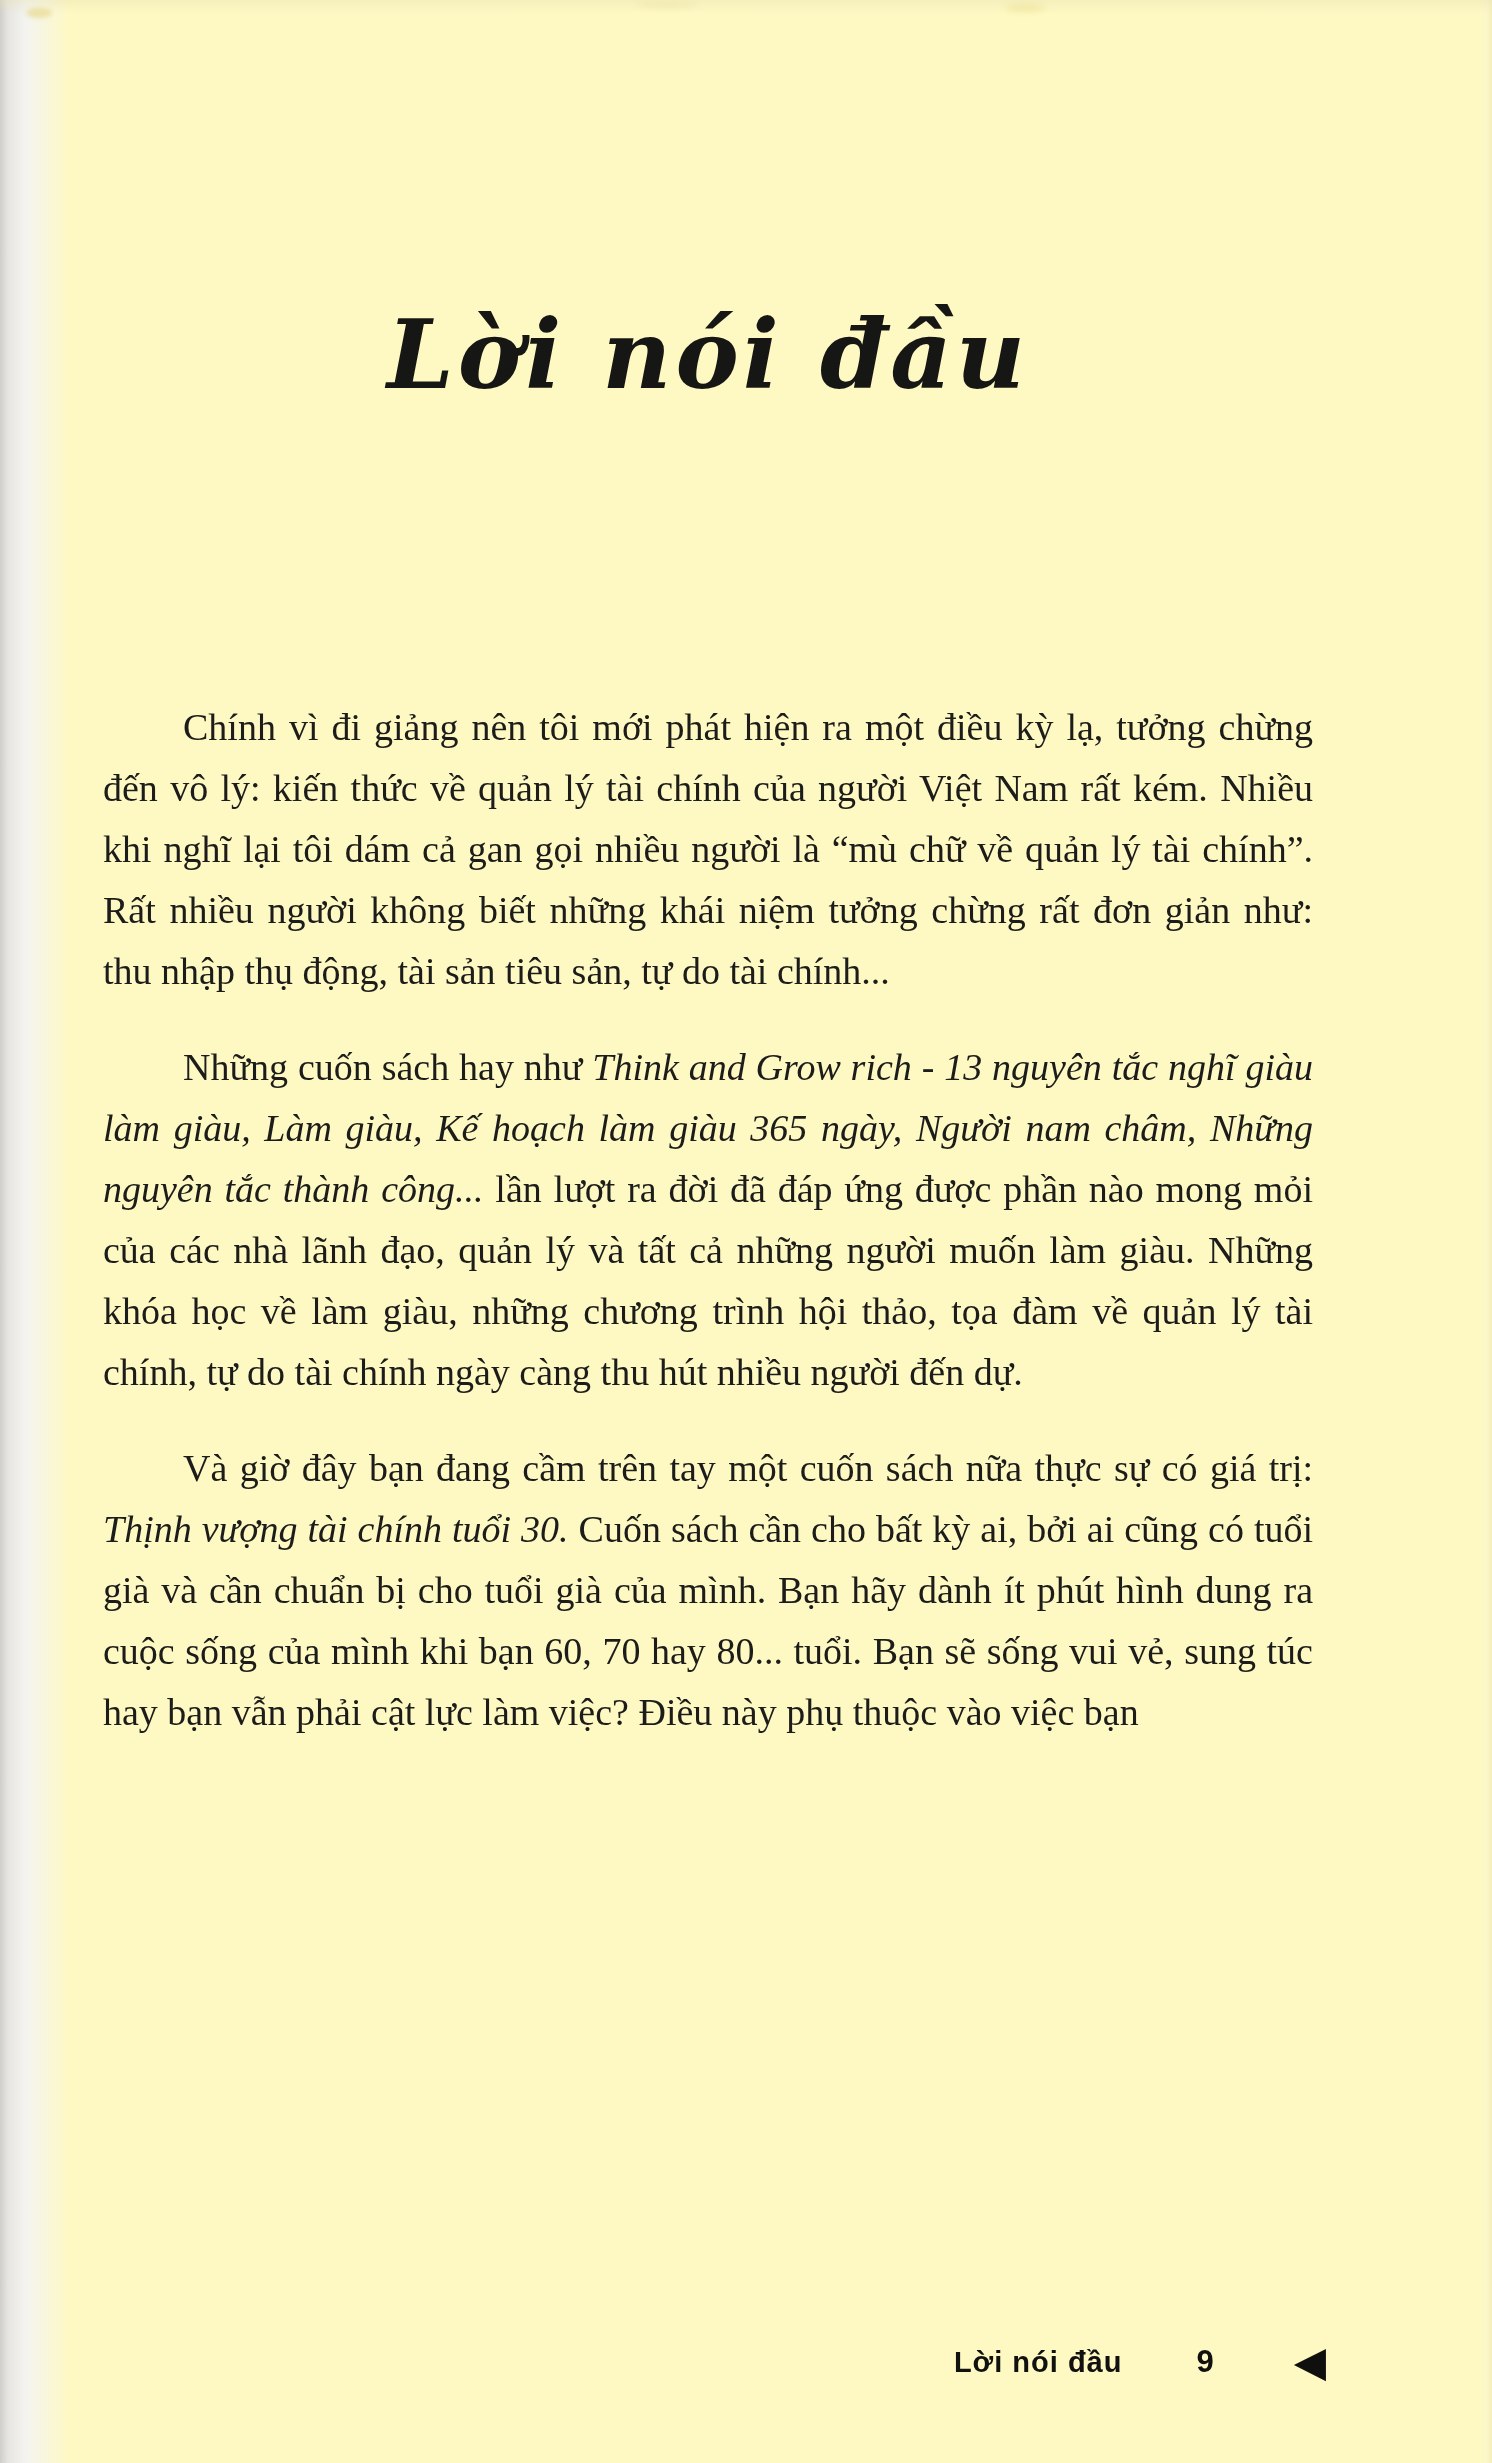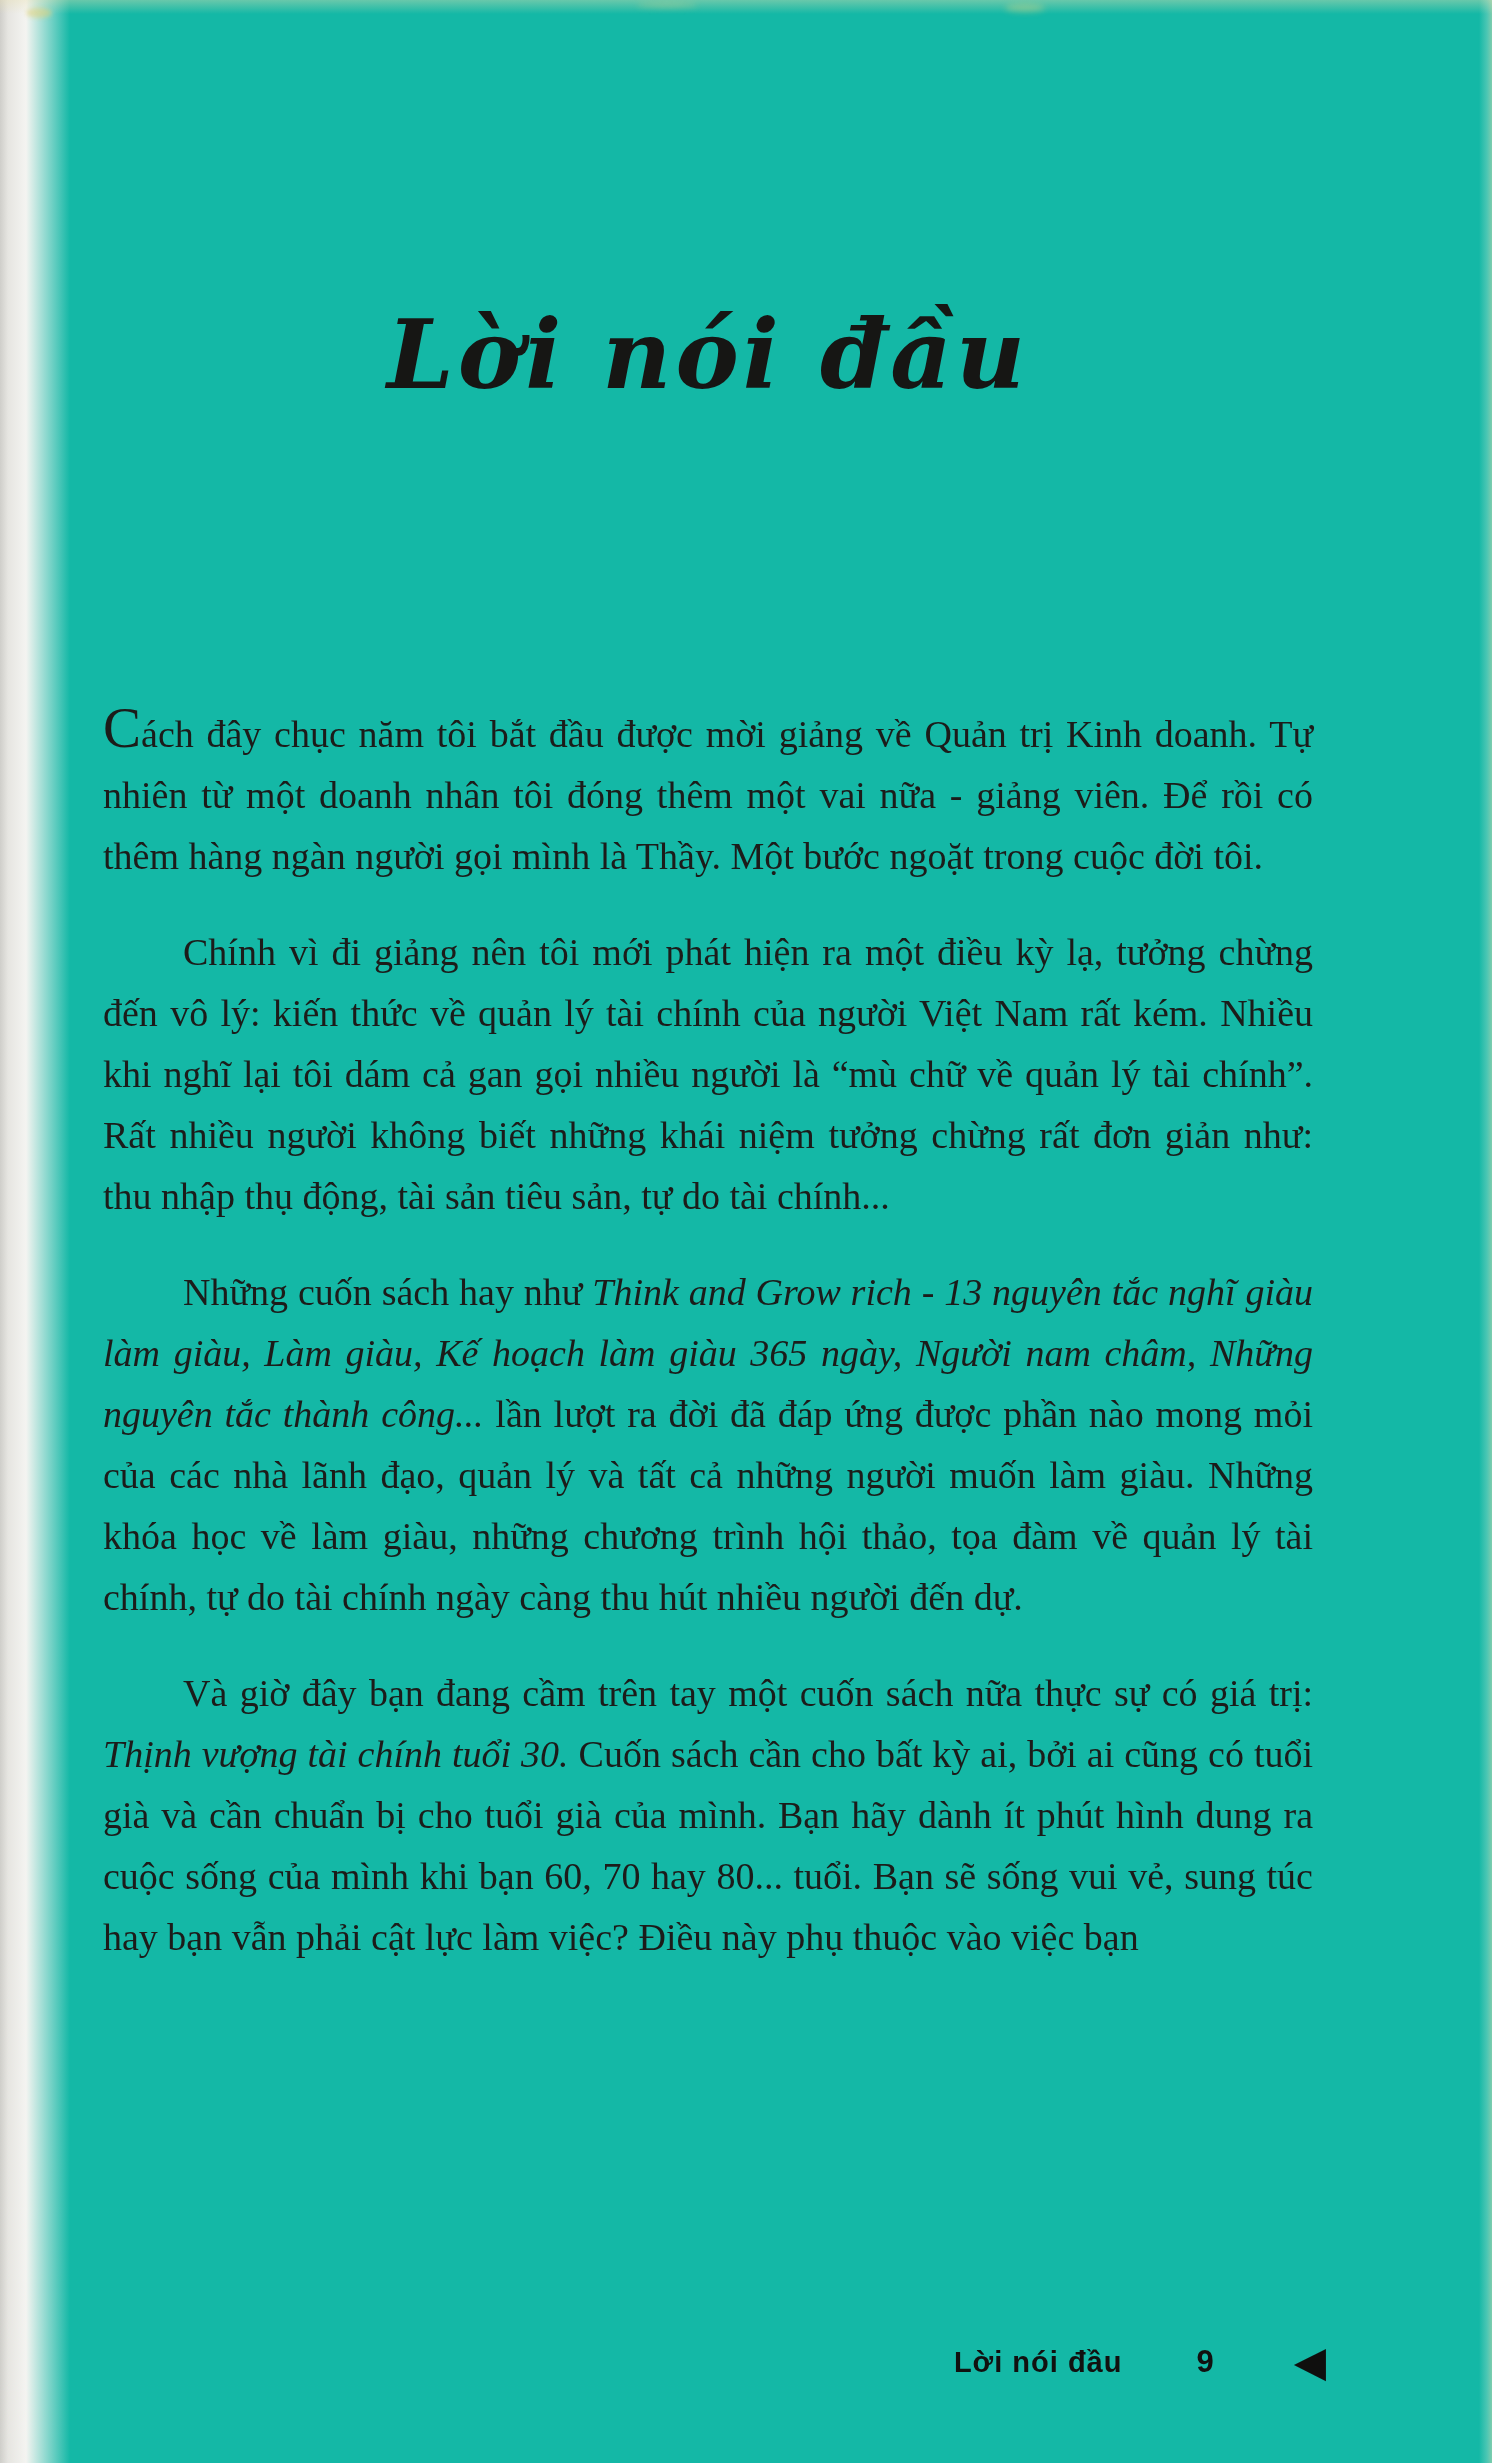--- a/index.html
+++ b/index.html
@@ -4,21 +4,21 @@
 <style>
   html, body {
     margin: 0;
     padding: 0;
     background: #ffffff;
   }
   .page {
     position: relative;
     width: 1493px;
     height: 2464px;
-    background: #14b8a6;
+    background: #fef9c3;
     overflow: hidden;
     font-family: "Liberation Serif", "DejaVu Serif", serif;
     color: #1c1c1a;
   }
   
   .shade-left {
     position: absolute;
     left: 0; top: 0; bottom: 0;
     width: 70px;
     background: linear-gradient(90deg,
@@ -145,21 +145,20 @@
   <div class="shade-right"></div>
   <div class="shade-top"></div>
   <div class="speck speck-1"></div>
   <div class="speck speck-2"></div>
   <div class="speck speck-3"></div>
 
   <h1 class="title">Lời nói đầu</h1>
 
   <div class="body-text">
 
-    <p class="para first"><span class="dropcap">C</span><span>ách đây chục năm tôi bắt đầu được mời giảng về Quản trị Kinh doanh. Tự nhiên từ một doanh nhân tôi đóng thêm một vai nữa - giảng viên. Để rồi có thêm hàng ngàn người gọi mình là Thầy. Một bước ngoặt trong cuộc đời tôi.</span></p>
 
     <p class="para"><span>Chính vì đi giảng nên tôi mới phát hiện ra một điều kỳ lạ, tưởng chừng đến vô lý: kiến thức về quản lý tài chính của người Việt Nam rất kém. Nhiều khi nghĩ lại tôi dám cả gan gọi nhiều người là “mù chữ về quản lý tài chính”. Rất nhiều người không biết những khái niệm tưởng chừng rất đơn giản như: thu nhập thụ động, tài sản tiêu sản, tự do tài chính...</span></p>
 
     <p class="para"><span>Những cuốn sách hay như </span><span class="italic">Think and Grow rich - 13 nguyên tắc nghĩ giàu làm giàu, Làm giàu, Kế hoạch làm giàu 365 ngày, Người nam châm, Những nguyên tắc thành công...</span><span> lần lượt ra đời đã đáp ứng được phần nào mong mỏi của các nhà lãnh đạo, quản lý và tất cả những người muốn làm giàu. Những khóa học về làm giàu, những chương trình hội thảo, tọa đàm về quản lý tài chính, tự do tài chính ngày càng thu hút nhiều người đến dự.</span></p>
 
     <p class="para"><span>Và giờ đây bạn đang cầm trên tay một cuốn sách nữa thực sự có giá trị: </span><span class="italic">Thịnh vượng tài chính tuổi 30.</span><span> Cuốn sách cần cho bất kỳ ai, bởi ai cũng có tuổi già và cần chuẩn bị cho tuổi già của mình. Bạn hãy dành ít phút hình dung ra cuộc sống của mình khi bạn 60, 70 hay 80... tuổi. Bạn sẽ sống vui vẻ, sung túc hay bạn vẫn phải cật lực làm việc? Điều này phụ thuộc vào việc bạn</span></p>
 
   </div>
 
   <div class="footer">

